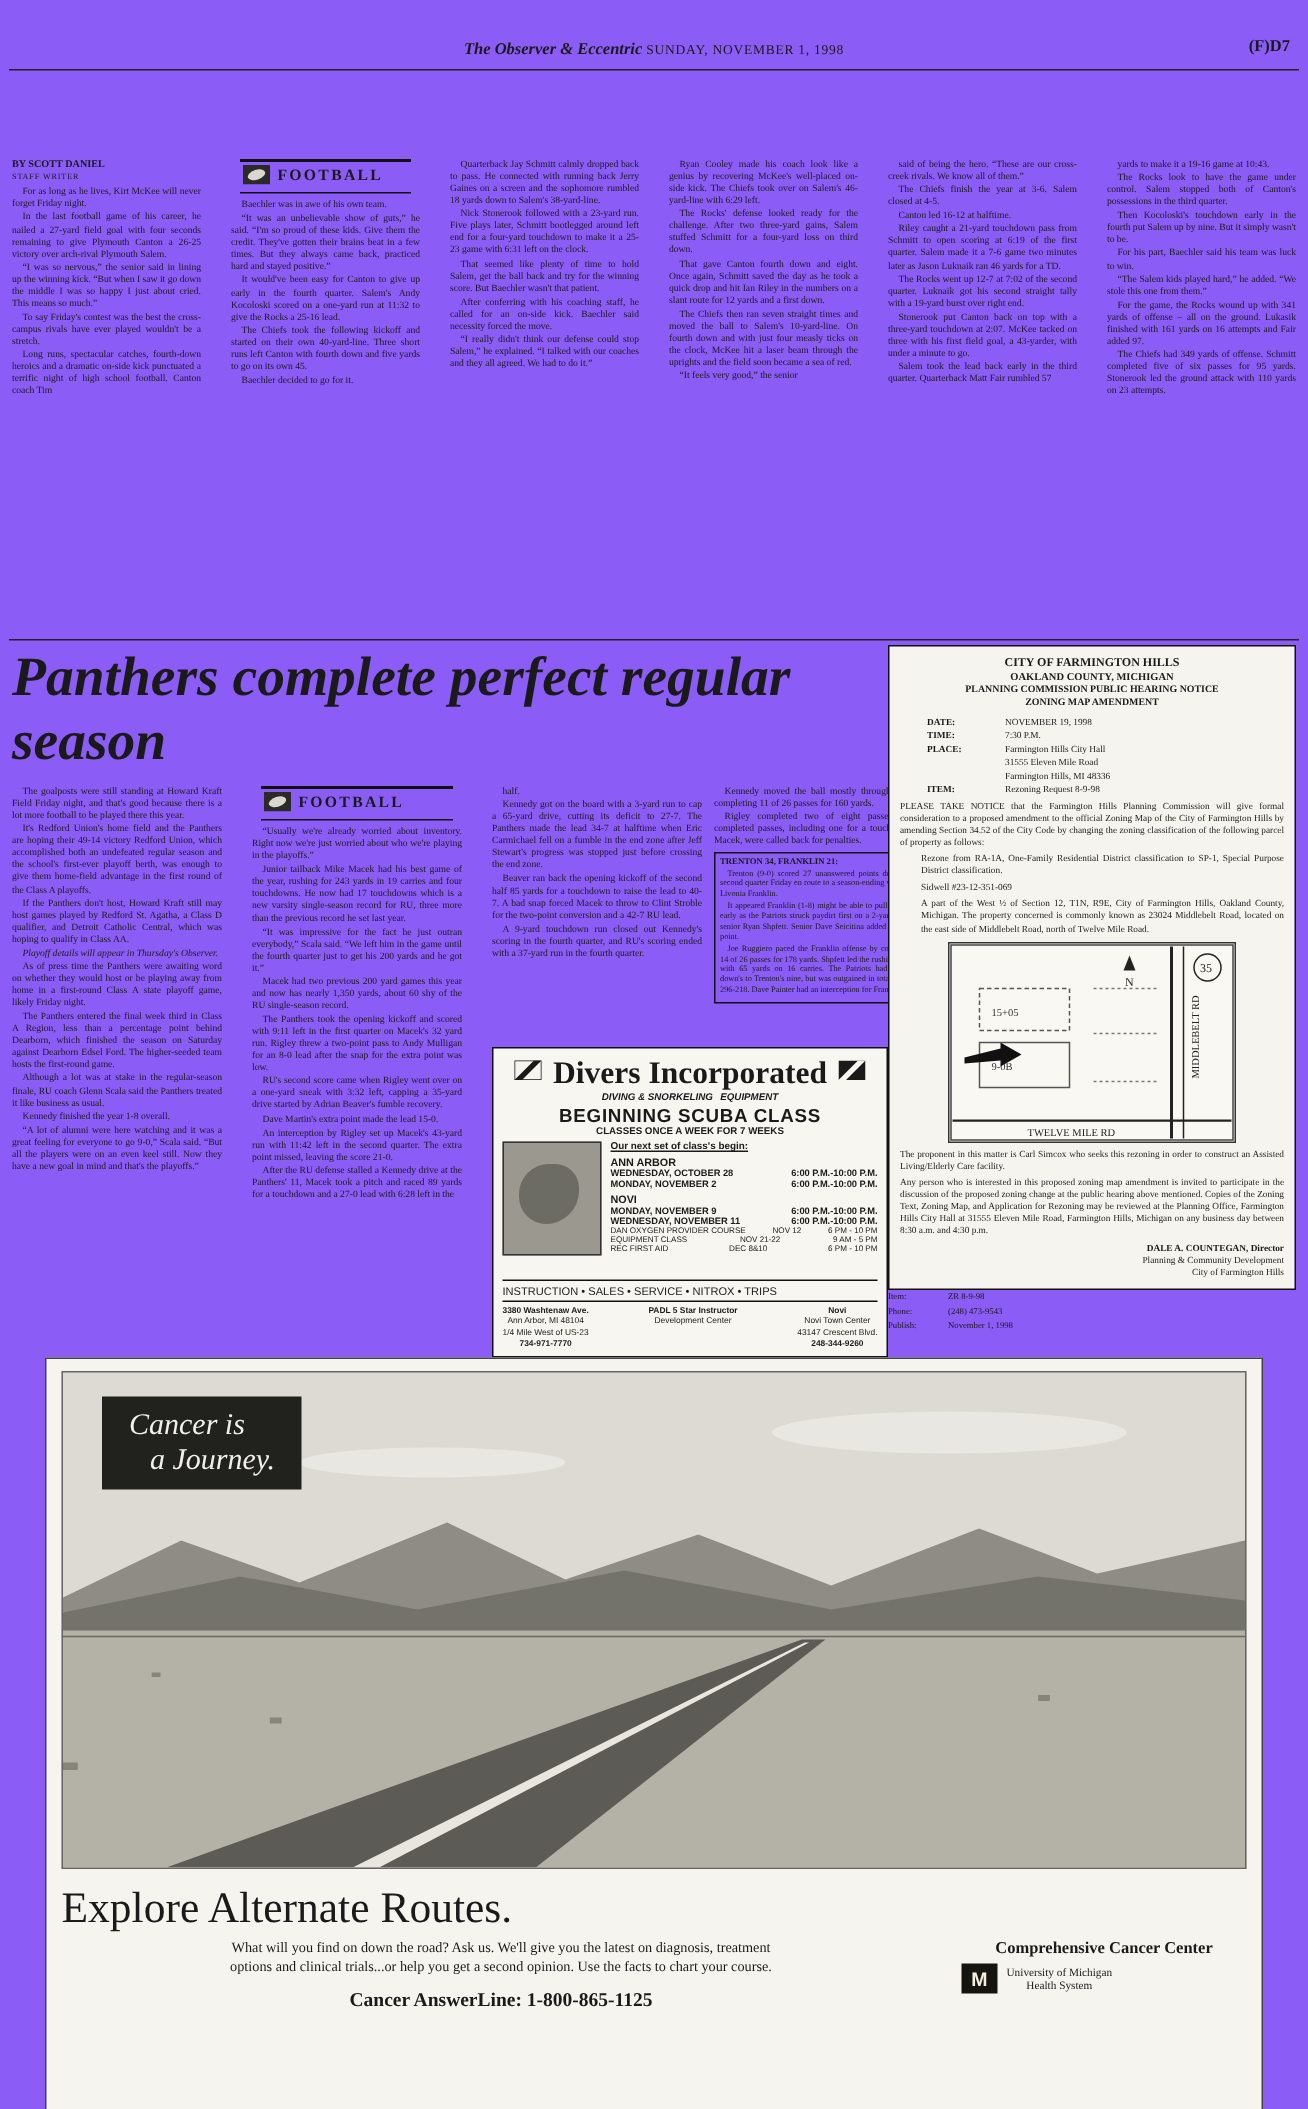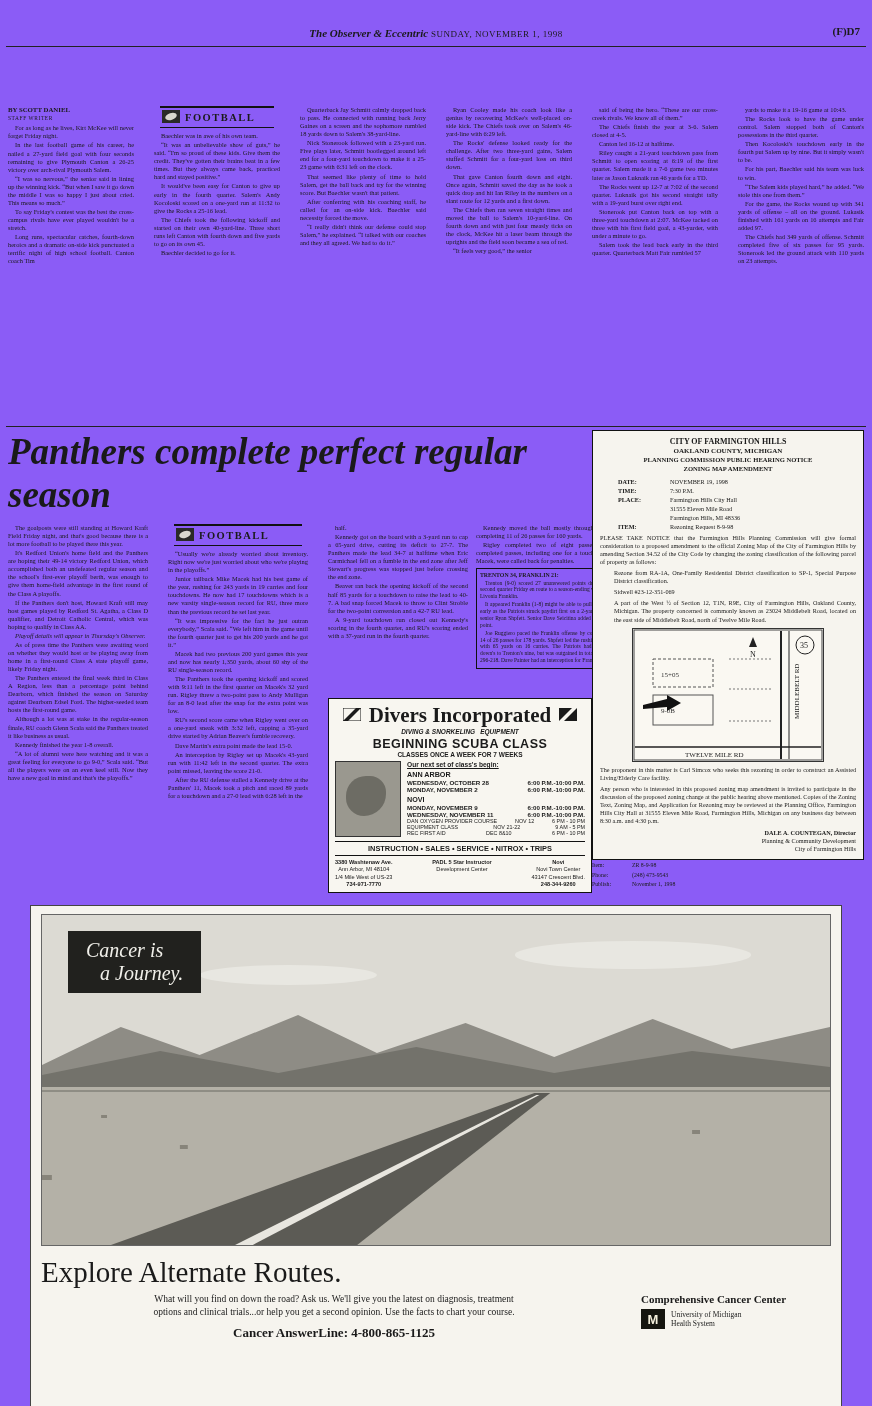--- a/index.html
+++ b/index.html
@@ -58,35 +58,35 @@
   #divers .bsc{text-align:center;font-weight:bold;font-size:12.5px;margin-top:2px;letter-spacing:.5px;}
   #divers .wk{text-align:center;font-size:6.5px;font-weight:bold;margin-bottom:3px;}
   #divers .mid{display:flex;gap:6px;}
   .dphoto{width:64px;height:74px;background:#9a988f;border:1px solid #333;flex:0 0 64px;position:relative;}
   .dphoto:after{content:"";position:absolute;left:10px;top:14px;width:40px;height:40px;background:#6d6c64;border-radius:50% 40% 55% 45%;}
   #divers .sched{flex:1;font-size:6.2px;}
   #divers .next{font-weight:bold;text-decoration:underline;font-size:6.6px;margin-bottom:2px;}
   #divers .city{font-weight:bold;font-size:7.2px;margin-top:2px;}
   .srow{display:flex;justify-content:space-between;font-weight:bold;}
   .crow{display:flex;justify-content:space-between;font-size:5.4px;}
-  #divers .svc{border-top:1.5px solid #111;border-bottom:1.5px solid #111;text-align:center;font-weight:bold;
-      font-size:7.4px;margin-top:4px;padding:2px 0;}
+  #divers .svc{border-top:1.5px solid #111;border-bottom:1.5px solid #111;font-weight:normal;
+      font-size:7.4px;margin-top:16px;padding:2px 0;}
   #divers .addr{display:flex;justify-content:space-between;font-size:5.6px;margin-top:3px;line-height:1.3;}
   #divers .addr .b{font-weight:bold;}
   #divers .addr div{text-align:center;}
   
   #cancer{position:absolute;top:905px;left:30px;right:30px;height:486px;border:1px solid #444;background:#f6f4ee;padding:8px 10px;}
   #cancer-photo{position:relative;height:330px;border:1px solid #666;overflow:hidden;background:#cfcdc6;}
   #cancer-overlay{position:absolute;top:16px;left:26px;background:#21211e;color:#f1f0ea;padding:8px 18px;
       font-style:italic;font-size:20px;line-height:1.15;}
   #cancer .explore{text-align:left;font-size:29px;margin:10px 0 4px 0;font-weight:normal;}
   #cancer .row{display:flex;align-items:flex-start;gap:14px;}
   #cancer .txt{flex:1;text-align:center;font-size:9.5px;line-height:1.35;}
   #cancer .phone{font-weight:bold;font-size:13px;margin-top:5px;}
-  #ccc{width:190px;flex:0 0 190px;font-size:10px;text-align:left;}
+  #ccc{width:190px;flex:0 0 190px;font-size:10px;text-align:center;}
   #ccc .ccc-t{font-weight:bold;font-size:11px;margin-bottom:4px;}
   #ccc .lg{display:flex;align-items:center;gap:6px;}
   .mlogo{width:24px;height:20px;background:#15150f;color:#f4efdc;font-weight:bold;font-family:"Liberation Sans",sans-serif;
       display:flex;align-items:center;justify-content:center;font-size:13px;flex:0 0 24px;}
   #ccc .org{font-size:7.5px;line-height:1.2;}
 </style>
 </head>
 <body>
 
 <div id="page">
@@ -429,21 +429,21 @@
       <div id="cancer-overlay">
         <div>Cancer is</div>
         <div style="padding-left:14px">a Journey.</div>
       </div>
     </div>
     <div class="explore">Explore Alternate Routes.</div>
     <div class="row">
       <div class="txt">
         <span>What will you find on down the road? Ask us. We'll give you the latest on diagnosis, treatment</span><br>
         <span>options and clinical trials...or help you get a second opinion. Use the facts to chart your course.</span>
-        <div class="phone">Cancer AnswerLine: 4-800-865-1125</div>
+        <div class="phone">Cancer AnswerLine: 1-800-865-1125</div>
       </div>
       <div id="ccc">
         <div class="ccc-t">Comprehensive Cancer Center</div>
         <div class="lg">
           <div class="mlogo">M</div>
           <div class="org">
             <span>University of Michigan</span><br>
             <span>Health System</span>
           </div>
         </div>

